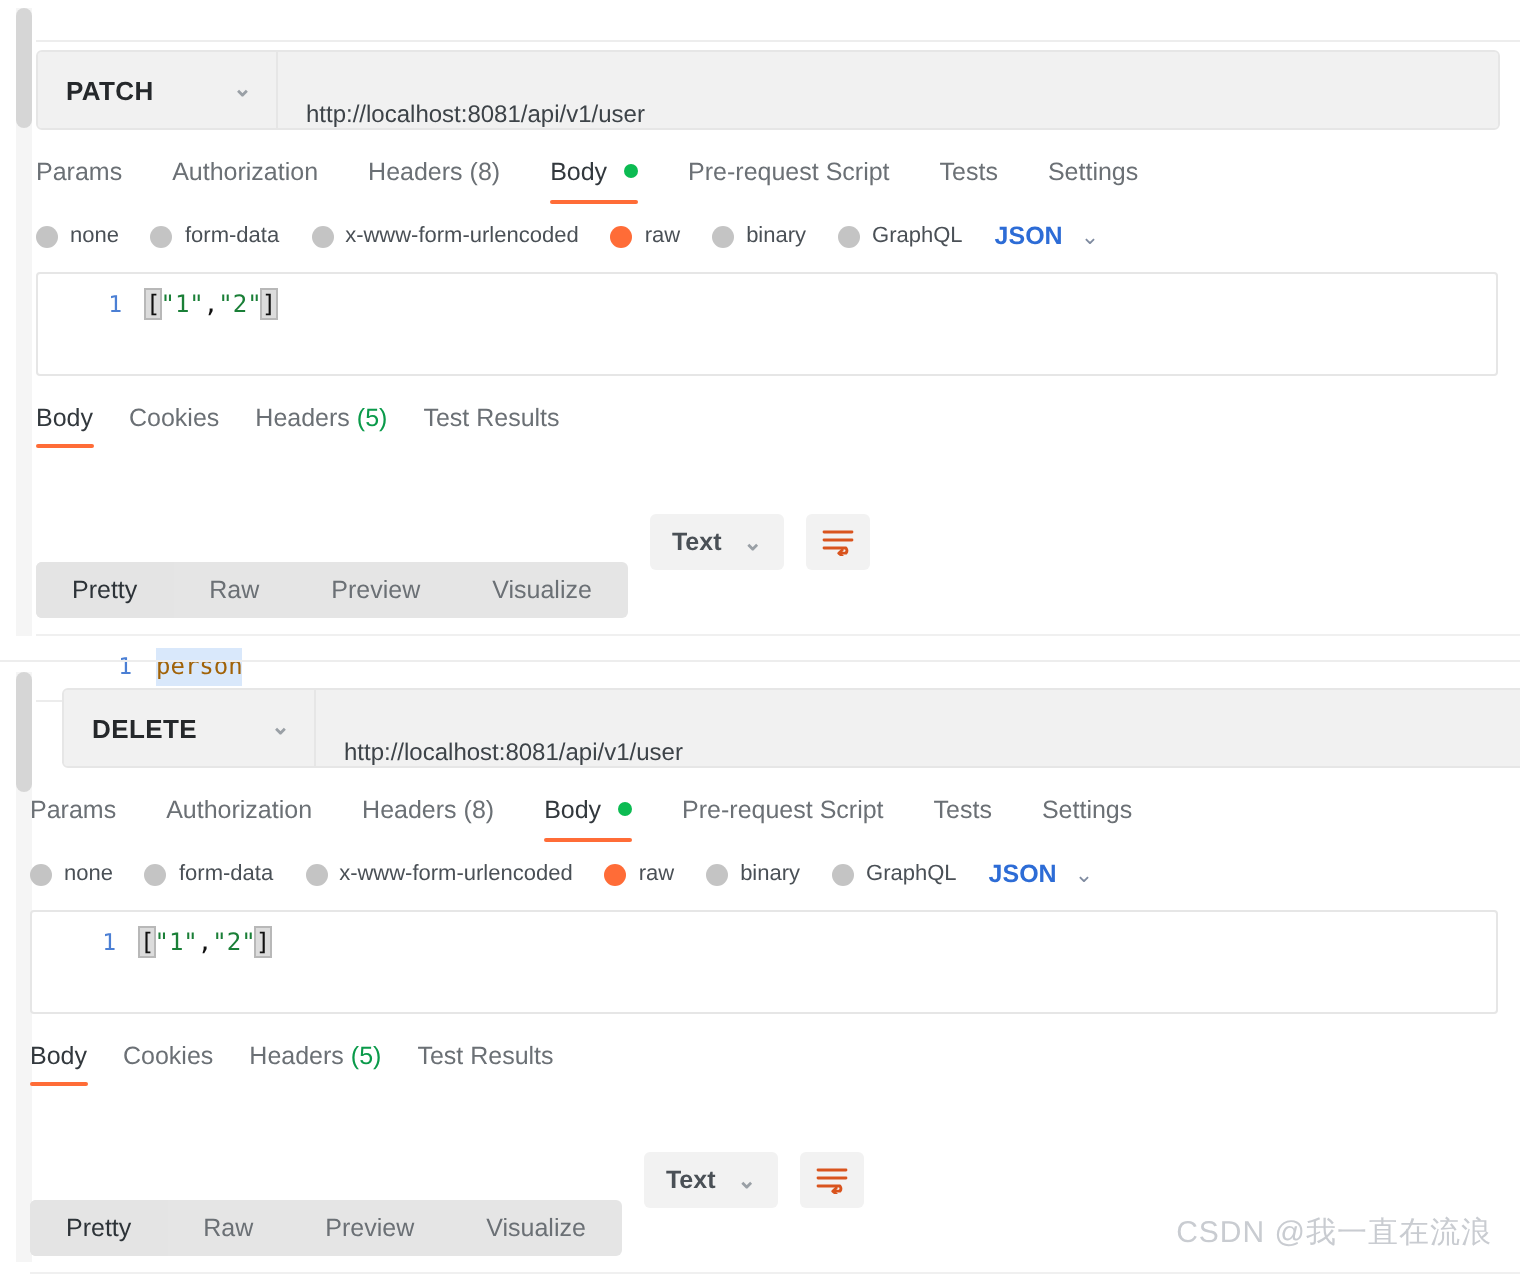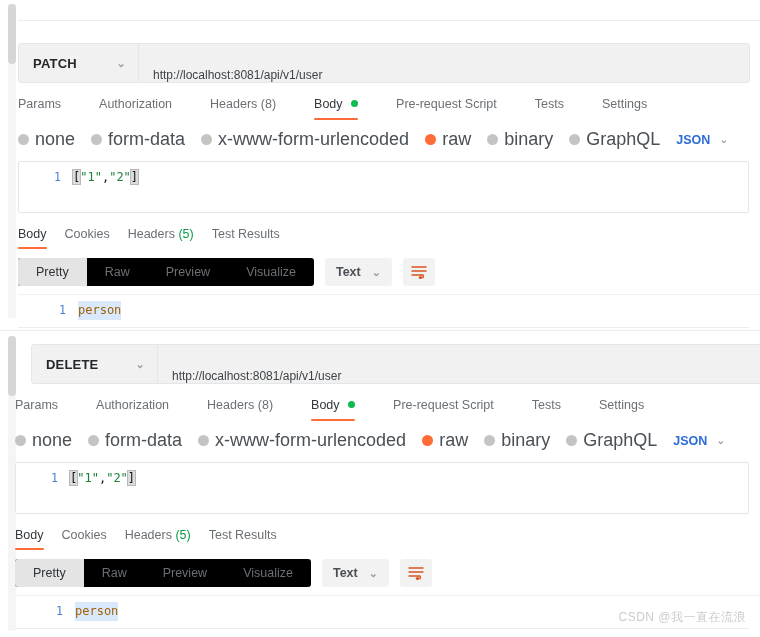--- a/index.html
+++ b/index.html
@@ -85,21 +85,21 @@
     padding-left: 14px;
     color: #3d4348;
     font-size: 12px;
     background: #f1f1f1;
   }
 
   
   .tabs {
     display: flex;
     align-items: flex-start;
-    gap: 13px;
+    gap: 0;
     margin-top: 14px;
   }
   .tab {
     position: relative;
     padding: 0 14px 9px 0;
     margin-right: 11px;
     color: #6b7075;
     font-size: 12.5px;
     white-space: nowrap;
     cursor: pointer;
@@ -130,21 +130,21 @@
   .radios {
     display: flex;
     align-items: center;
     margin-top: 9px;
   }
   .radio-item {
     display: flex;
     align-items: center;
     margin-right: 16px;
     color: #4a5056;
-    font-size: 18px;
+    font-size: 11px;
     white-space: nowrap;
     cursor: pointer;
   }
   .radio-dot {
     width: 11px;
     height: 11px;
     border-radius: 50%;
     background: #c4c4c4;
     margin-right: 6px;
     flex: none;
@@ -226,24 +226,25 @@
   .resp-tab .count-green { color: #0a9a4a; }
 
   
   .viewbar {
     display: flex;
     align-items: center;
     margin-top: 9px;
   }
   .seg {
     display: flex;
-    background: #000000;
+    background: #e5e5e5;
     border-radius: 3px;
     overflow: hidden;
     height: 28px;
+    margin-top: 48px;
   }
   .seg-item {
     display: flex;
     align-items: center;
     padding: 0 18px;
     font-size: 12.5px;
     color: #6b7075;
     cursor: pointer;
   }
   .seg-item.active {
@@ -310,38 +311,38 @@
     right: 0;
     height: 1px;
     background: #ededed;
   }
 
   
   .watermark {
     position: absolute;
     right: 14px;
     bottom: 11px;
-    font-size: 12px;
+    font-size: 15px;
     color: #c9ccd1;
     letter-spacing: .5px;
     white-space: nowrap;
     pointer-events: none;
   }
 </style>
 </head>
 <body>
 
 <div class="screen">
 
   <div class="panel-top-rule" style="top:20px"></div>
 
   <div class="vscroll-track" style="left:8px; top:4px; height:314px;"></div>
   <div class="vscroll-thumb" style="left:8px; top:4px; height:60px;"></div>
 
-  <div class="panel" style="top:43px;">
+  <div class="panel" style="top:25px;">
 
     <div class="reqbar" style="width:732px;">
       <div class="method" style="width:120px;">
         <span>PATCH</span>
         <span class="caret">⌄</span>
       </div>
       <div class="url">
         <span>http://localhost:8081/api/v1/user</span>
       </div>
     </div>

